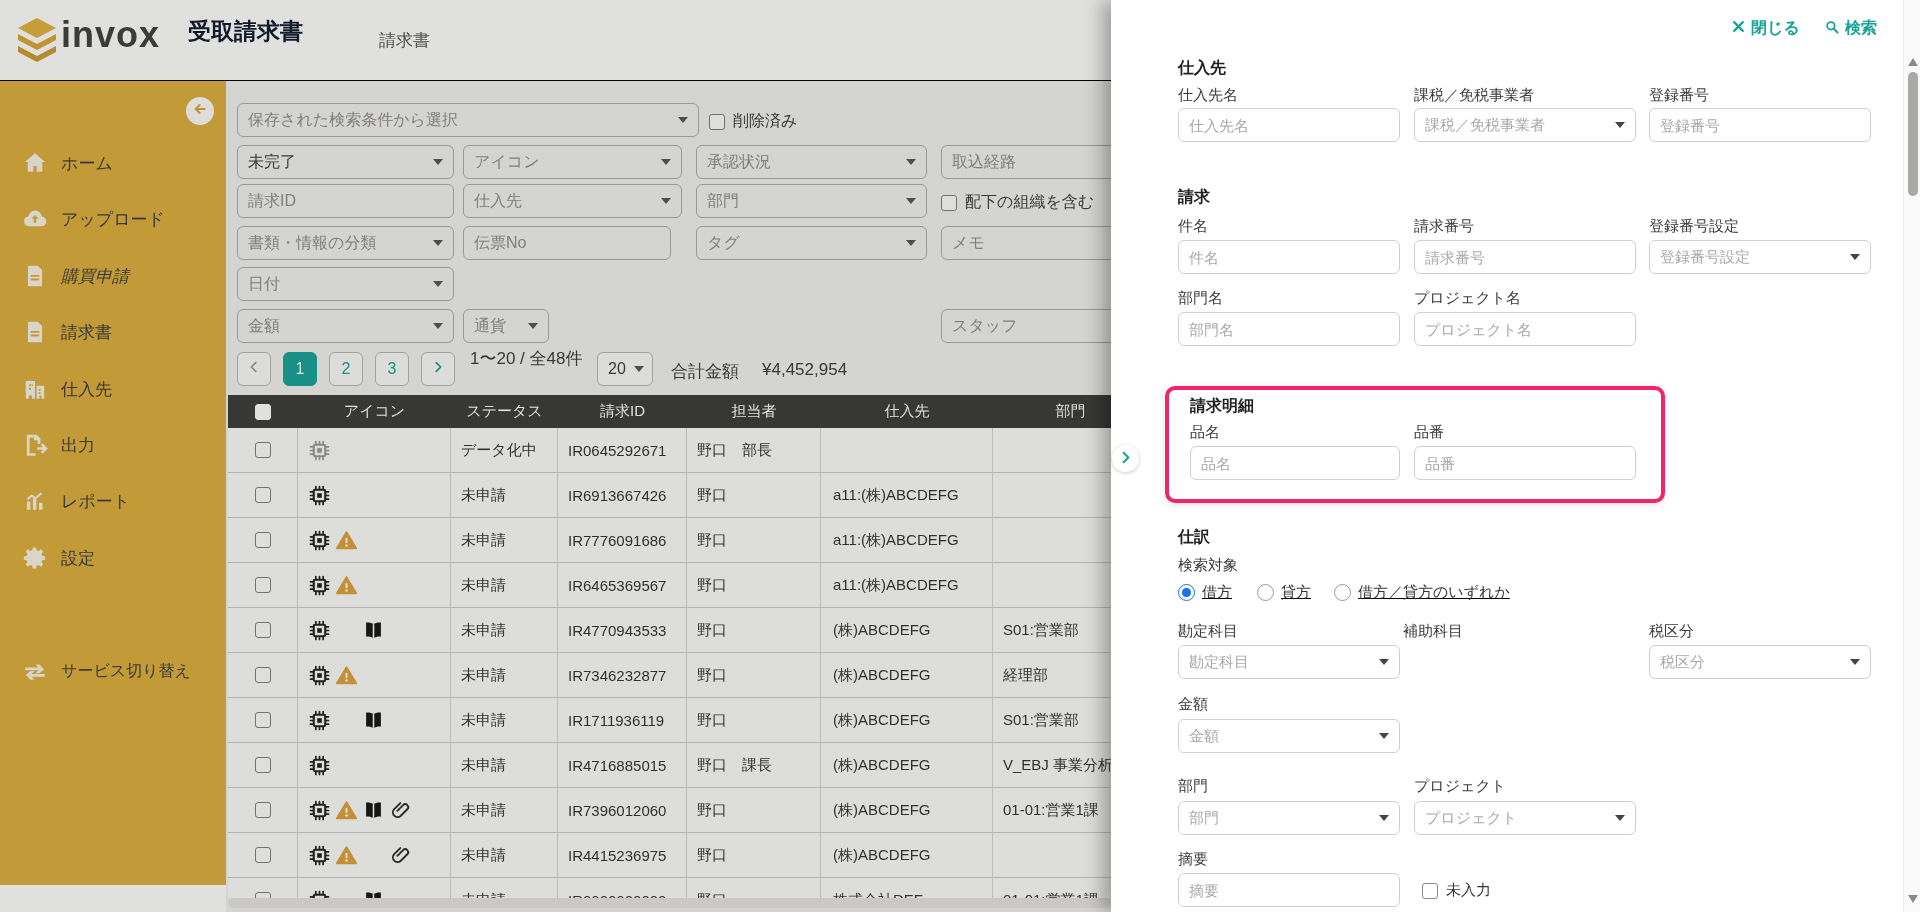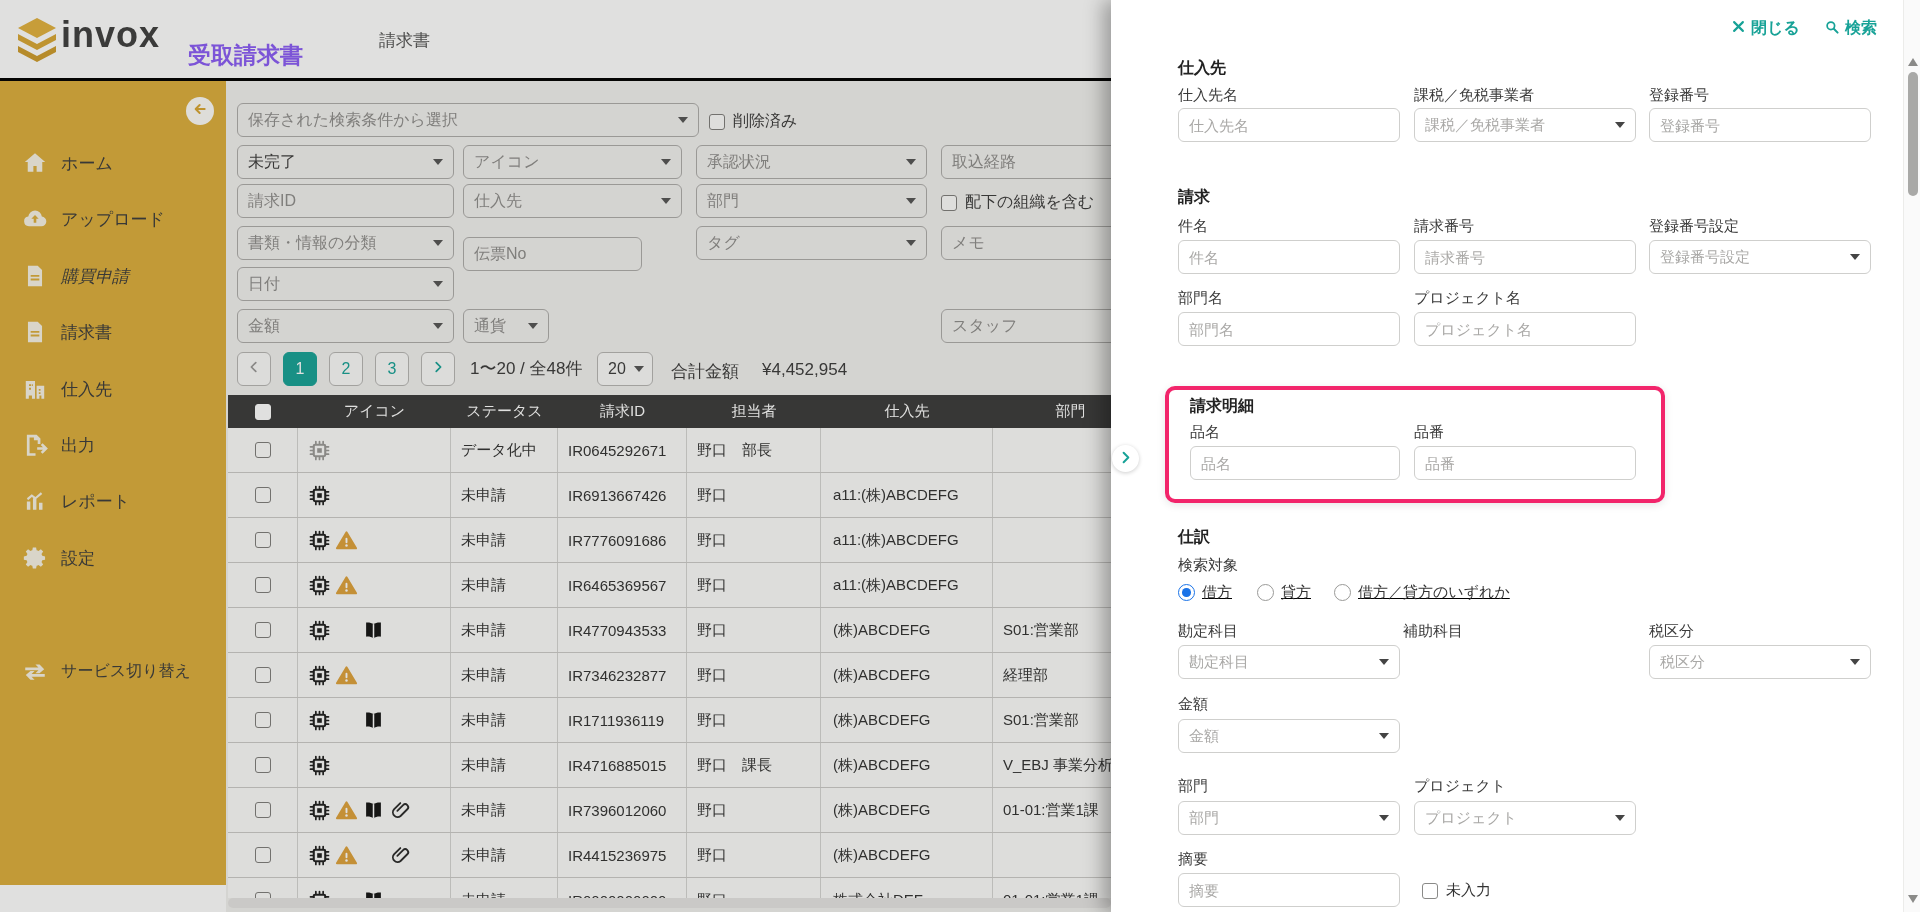--- a/index.html
+++ b/index.html
@@ -1,22 +1,22 @@
 <!DOCTYPE html>
 <html><head>
 <meta charset="utf-8">
 <style>
   html,body{margin:0;padding:0;background:#9e9e9c;}
   *{box-sizing:border-box;font-family:"Liberation Sans","DejaVu Sans",sans-serif;}
   #app{position:relative;width:1920px;height:912px;background:#fff;overflow:hidden;}
   .abs{position:absolute;}
   
-  #header{position:absolute;left:0;top:0;width:1920px;height:81px;background:#fff;border-bottom:3px solid #000000;}
+  #header{position:absolute;left:0;top:0;width:1920px;height:81px;background:#fff;border-bottom:1px solid #000000;}
   .brand{position:absolute;left:61px;top:14px;font-size:36px;font-weight:bold;color:#3f3f3f;letter-spacing:1px;}
-  .brand-suffix{position:absolute;left:188px;top:40px;font-size:23px;font-weight:600;color:#8b5cf6;}
+  .brand-suffix{position:absolute;left:188px;top:16px;font-size:23px;font-weight:600;color:#0f172a;}
   .head-tab{position:absolute;left:379px;top:29px;font-size:17px;color:#555;}
   
   #sidebar{position:absolute;left:0;top:81px;width:226px;height:804px;background:#DCAE3C;}
   .collapse-btn{position:absolute;left:186px;top:16px;width:28px;height:28px;border-radius:50%;background:#fdfcf9;display:flex;align-items:center;justify-content:center;}
   .collapse-btn svg{width:16px;height:16px;stroke:#D9A633;fill:none;stroke-width:3;stroke-linecap:round;stroke-linejoin:round;}
   .side-item{position:absolute;left:0;width:226px;height:44px;display:flex;align-items:center;cursor:pointer;}
   .side-item .sicon{width:26px;height:26px;margin-left:22px;flex:none;}
   .side-item .sicon svg{width:26px;height:26px;fill:#F7F3E6;}
   .side-item .slabel{margin-left:13px;font-size:17px;font-weight:500;color:#3c3c3c;white-space:nowrap;}
   
@@ -265,21 +265,21 @@
     </div>
     <div class="cbrow" style="left:715px;top:111px;">
       <span class="cb"></span>
       <span class="cblabel">配下の組織を含む</span>
     </div>
 
     <div class="fbox" style="left:11px;top:145px;width:217px;">
       <span class="ph">書類・情報の分類</span>
         <i class="car"></i>
     </div>
-    <div class="fbox" style="left:237px;top:156px;width:179px;justify-content:center;">
+    <div class="fbox" style="left:237px;top:145px;width:208px;justify-content:center;">
       <input placeholder="伝票No" style="">
     </div>
     <div class="fbox" style="left:470px;top:145px;width:231px;">
       <span class="ph">タグ</span>
         <i class="car"></i>
     </div>
     <div class="fbox" style="left:715px;top:145px;width:220px;">
       <input placeholder="メモ" style="">
     </div>
 
@@ -306,21 +306,21 @@
           </svg></span>
     </div>
     <div class="pgbtn active" style="left:57px;top:271px;">1</div>
     <div class="pgbtn" style="left:103px;top:271px;">2</div>
     <div class="pgbtn" style="left:149px;top:271px;">3</div>
     <div class="pgbtn" style="left:195px;top:271px;">
       <span><svg viewBox="0 0 24 24" style="stroke:#17A297;">
             <use href="#i-chev-r"></use>
           </svg></span>
     </div>
-    <div class="pgtext" style="left:244px;top:276px;">1〜20 / 全48件</div>
+    <div class="pgtext" style="left:244px;top:266px;">1〜20 / 全48件</div>
     <div class="fbox" style="left:371px;top:271px;width:56px;border-color:#b7b6b4;background:#fbfbfa;">
       <span class="val">20</span>
         <i class="car"></i>
     </div>
     <div class="pgtext" style="left:445px;top:279px;">合計金額</div>
     <div class="pgtext" style="left:536px;top:279px;">¥4,452,954</div>
 
     <div id="tablewrap">
       <div class="thead">
         <div class="tc col-cb" style="border-right:none;">

